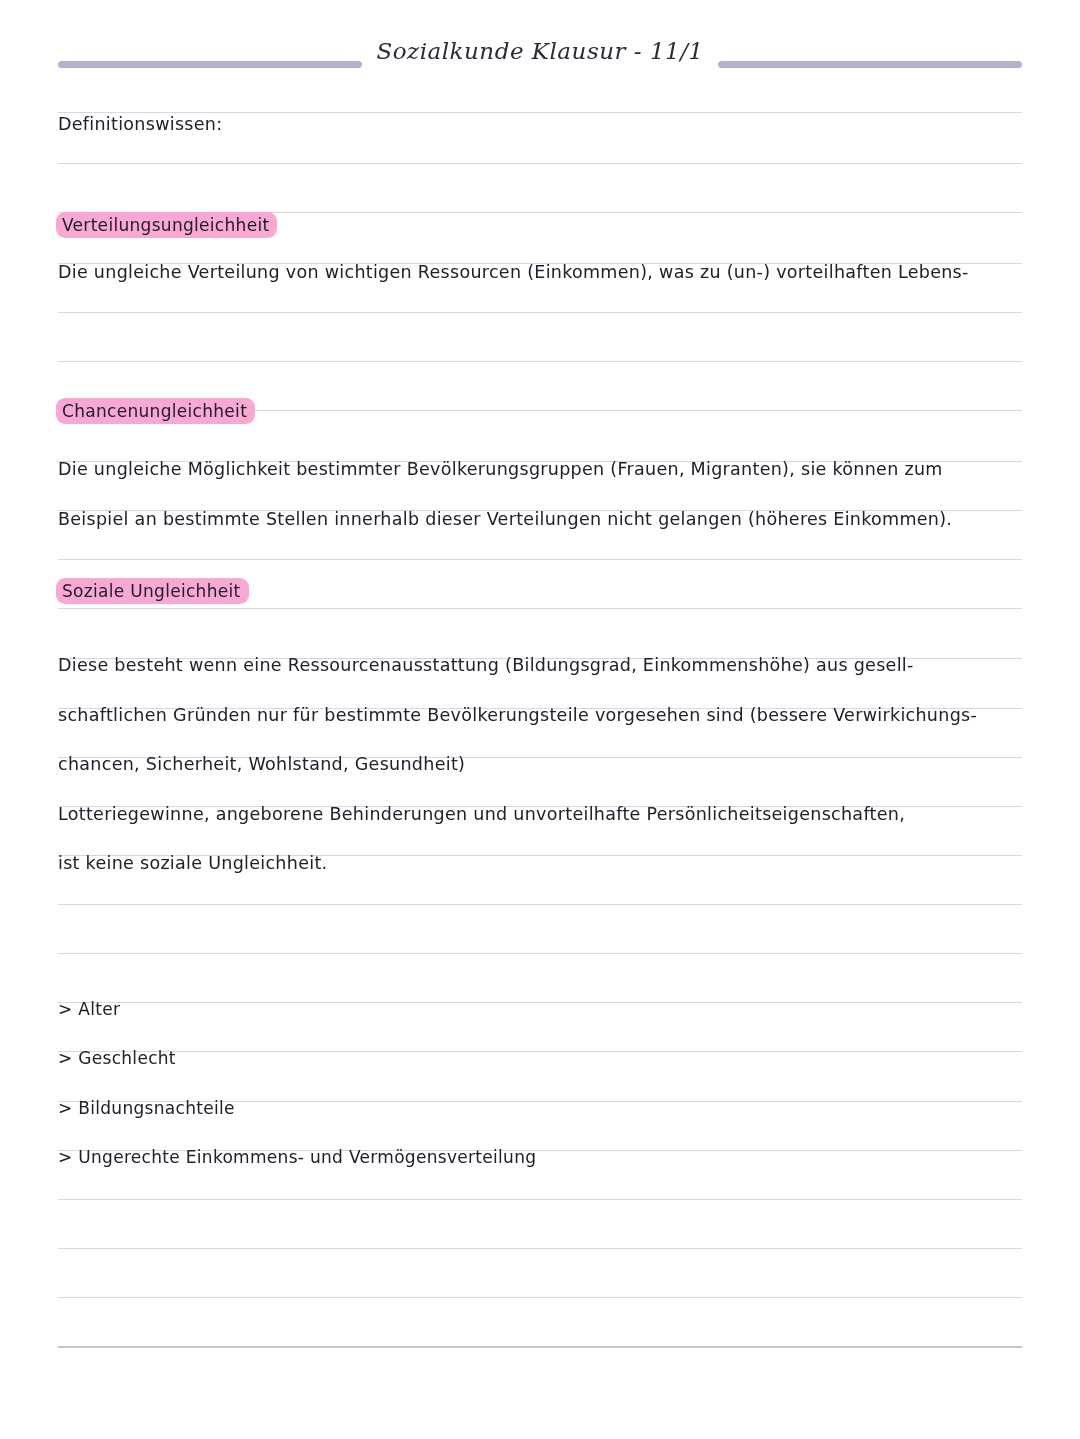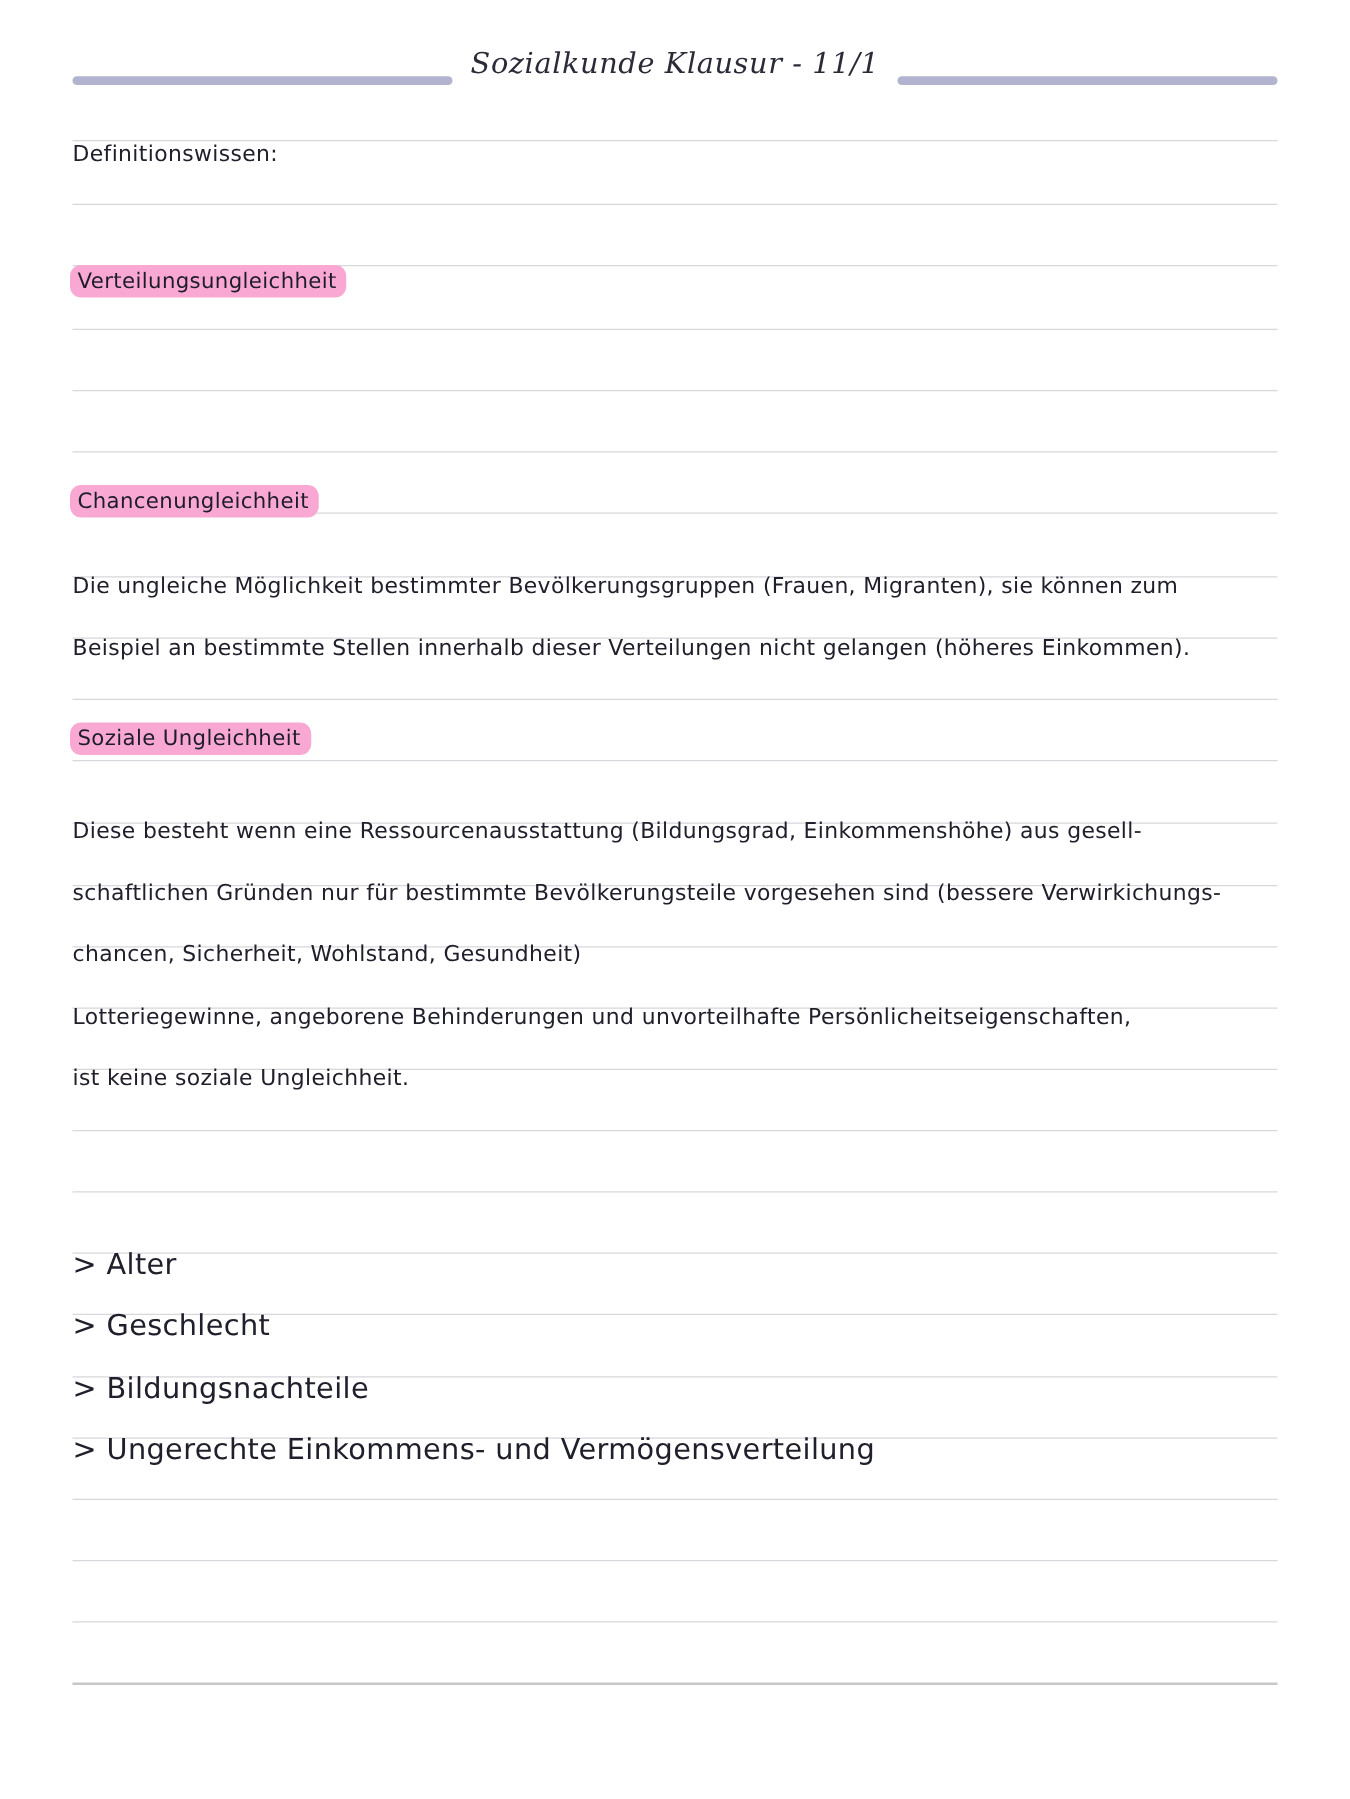--- a/index.html
+++ b/index.html
@@ -89,21 +89,21 @@
     color: #1d1d2a;
     letter-spacing: 0.3px;
     white-space: nowrap;
     padding: 3px 8px 3px 6px;
     border-radius: 9px;
     background: #f9a8d4;
   }
   .bullet {
     position: absolute;
     left: 58px;
-    font-size: 23px;
+    font-size: 17px;
     color: #20202c;
     letter-spacing: 0.3px;
     white-space: nowrap;
   }
   .label-plain {
     position: absolute;
     left: 58px;
     font-size: 17.5px;
     color: #20202c;
     letter-spacing: 0.3px;
@@ -148,22 +148,23 @@
     <div class="rule" style="top:1248px"></div>
     <div class="rule" style="top:1297px"></div>
     <div class="rule thick" style="top:1346px"></div>
   </div>
 
   <div class="content">
 
     <div class="label-plain" style="top:92px">Definitionswissen:</div>
 
     <div class="heading" style="top:190px">Verteilungsungleichheit</div>
+    <div class="line" style="top:240px">Die ungleiche Verteilung von wichtigen Ressourcen (Einkommen), was zu (un-) vorteilhaften Lebens-</div>
 
-    <div class="heading" style="top:366px">Chancenungleichheit</div>
+    <div class="heading" style="top:376px">Chancenungleichheit</div>
     <div class="line" style="top:437px">Die ungleiche Möglichkeit bestimmter Bevölkerungsgruppen (Frauen, Migranten), sie können zum</div>
     <div class="line" style="top:487px">Beispiel an bestimmte Stellen innerhalb dieser Verteilungen nicht gelangen (höheres Einkommen).</div>
 
     <div class="heading" style="top:556px">Soziale Ungleichheit</div>
     <div class="line" style="top:683px">schaftlichen Gründen nur für bestimmte Bevölkerungsteile vorgesehen sind (bessere Verwirkichungs-</div>
     <div class="line" style="top:633px">Diese besteht wenn eine Ressourcenausstattung (Bildungsgrad, Einkommenshöhe) aus gesell-</div>
     <div class="line" style="top:732px">chancen, Sicherheit, Wohlstand, Gesundheit)</div>
     <div class="line" style="top:831px">ist keine soziale Ungleichheit.</div>
     <div class="line" style="top:782px">Lotteriegewinne, angeborene Behinderungen und unvorteilhafte Persönlicheitseigenschaften,</div>
 

